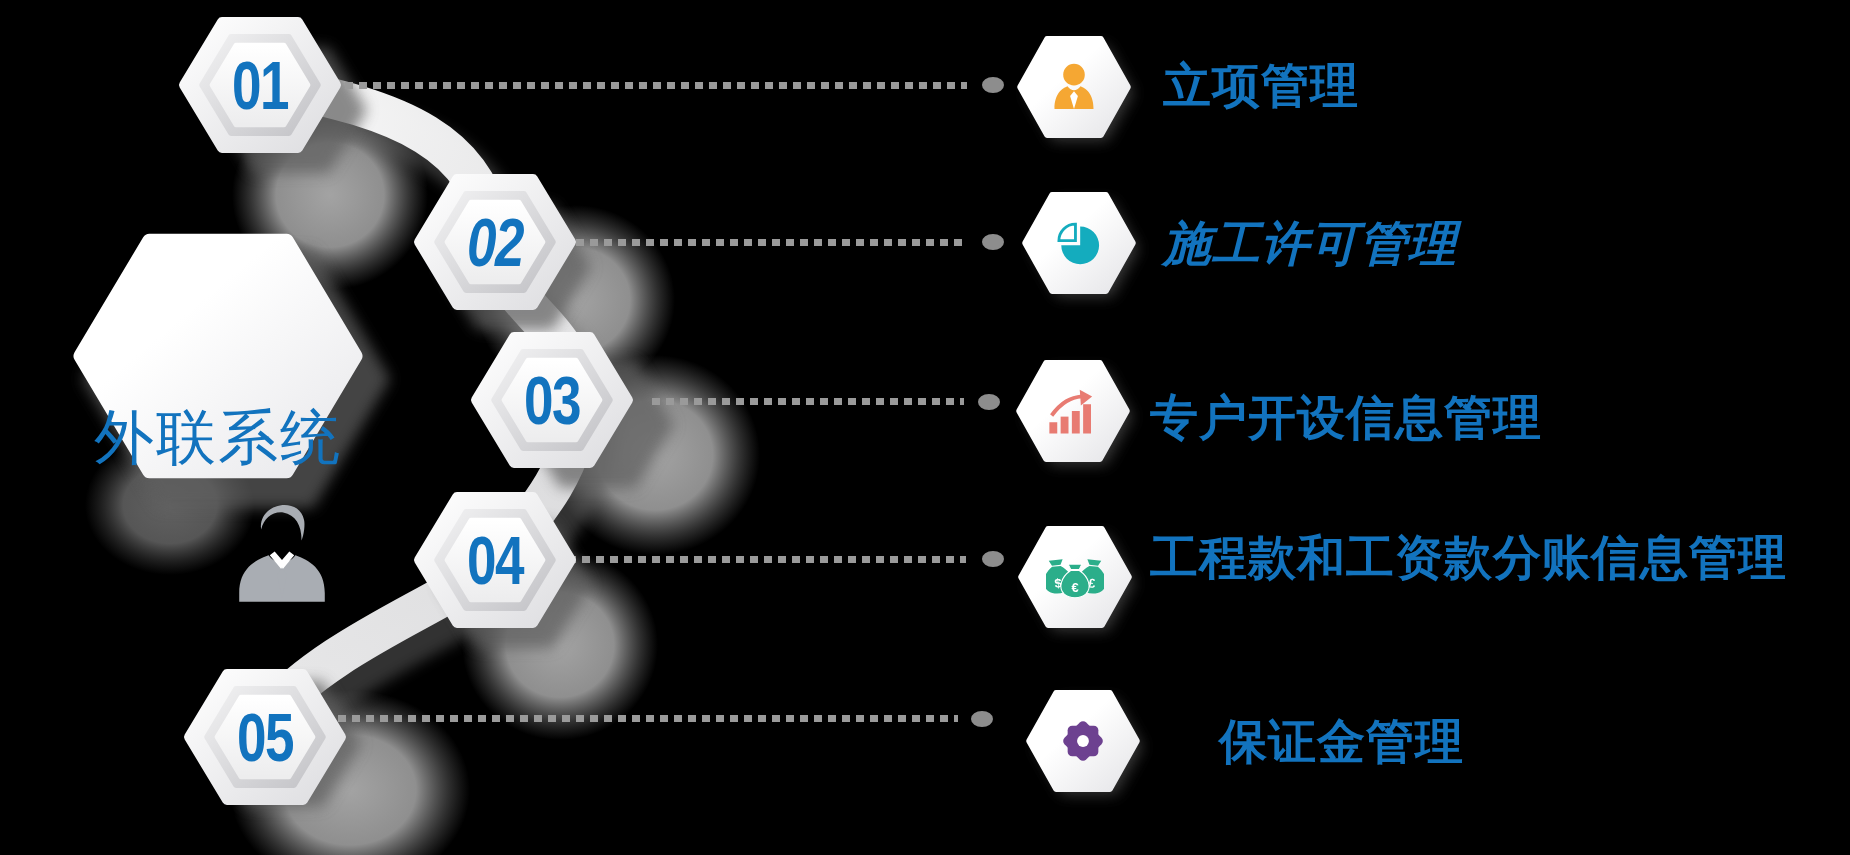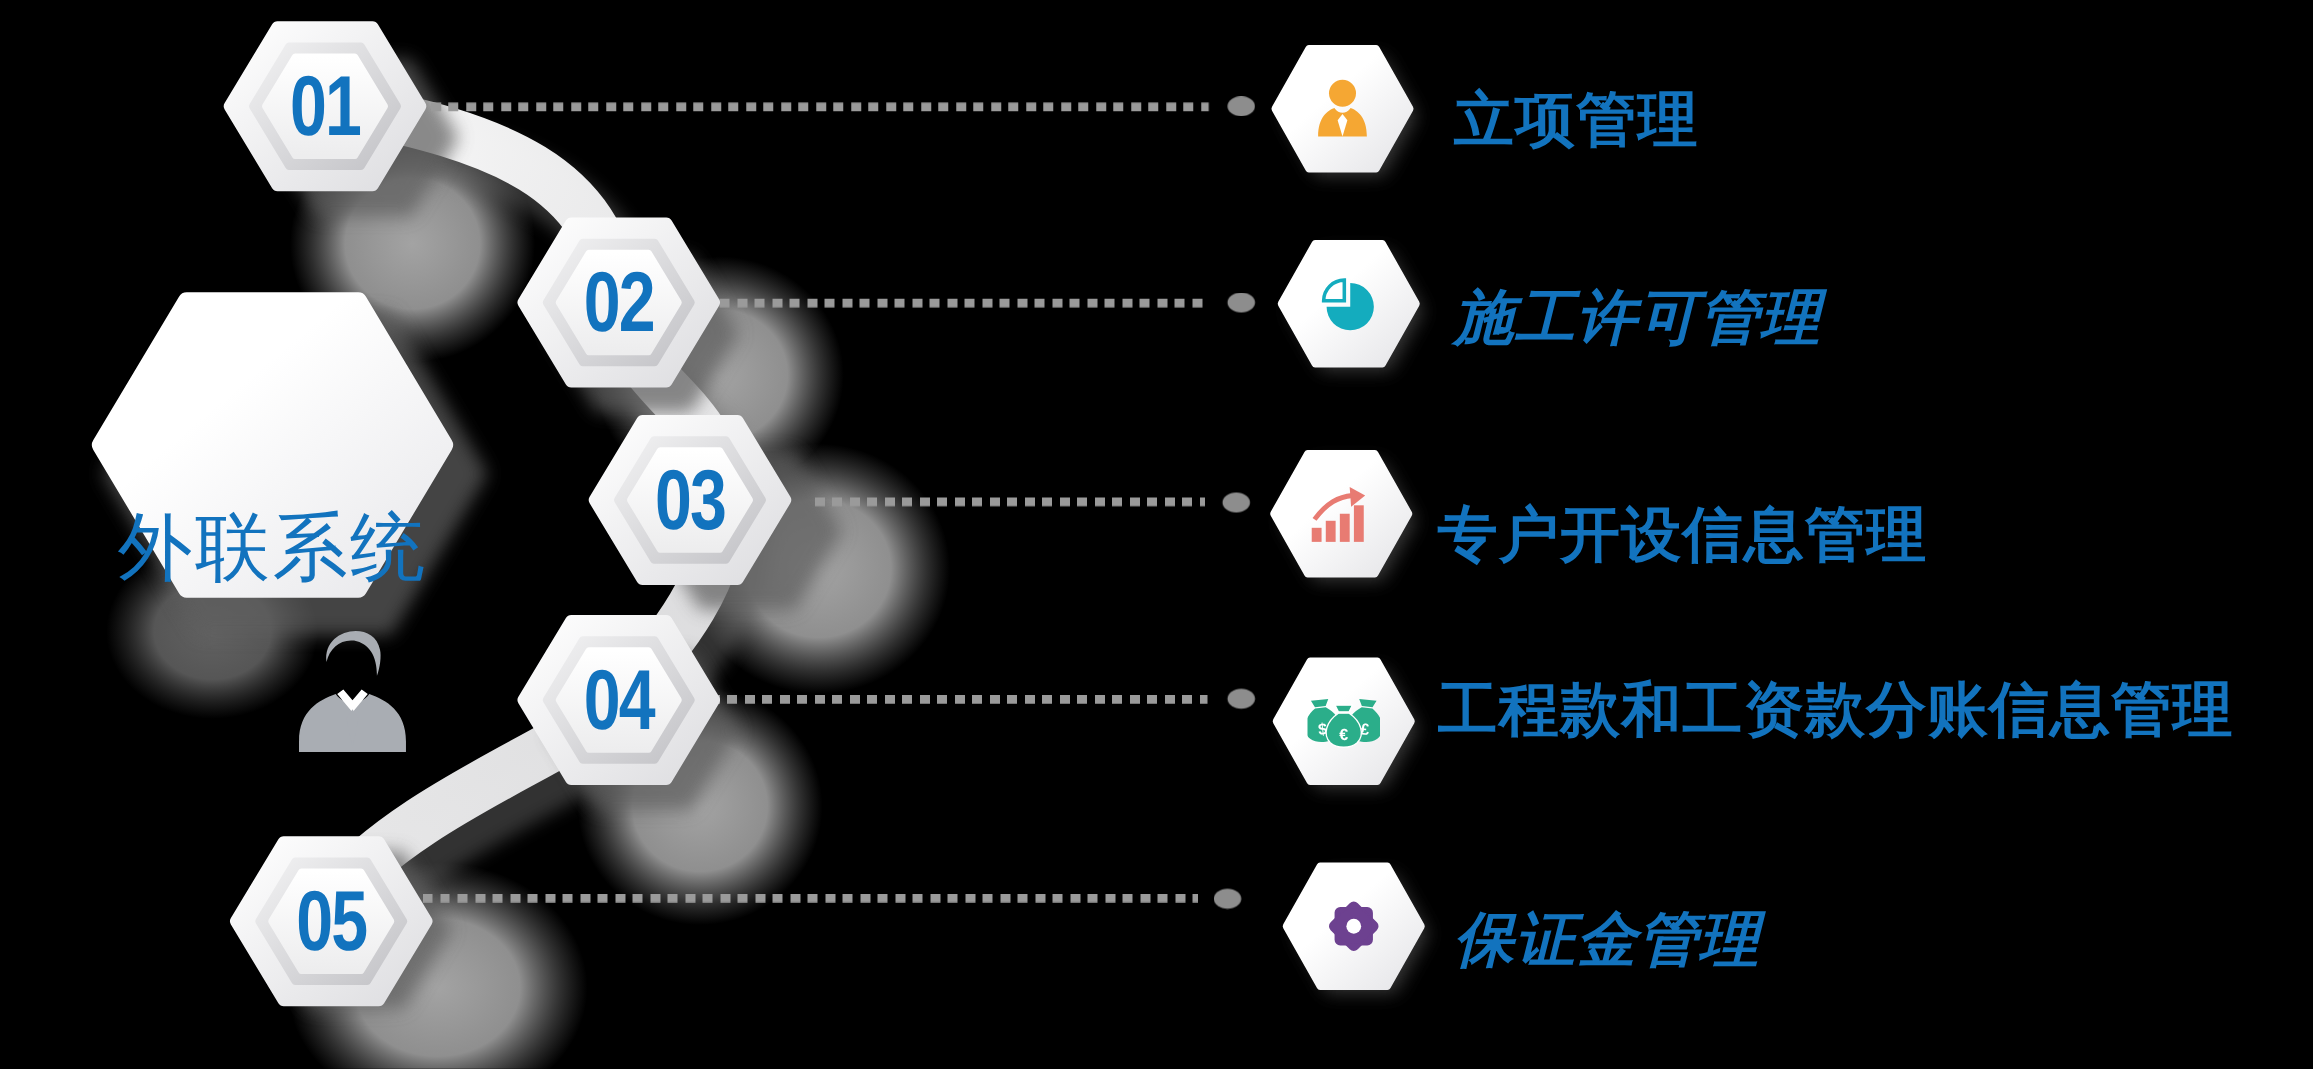--- a/index.html
+++ b/index.html
@@ -14,21 +14,21 @@
   
   #bg{position:absolute;left:0;top:0;}
 
   
   .hexwrap{position:absolute;}
   .hexwrap>svg{position:absolute;left:0;top:0;}
 
   .hex-big{left:64px;top:227px;width:308px;height:258px;}
   .hex-num{width:168px;height:142px;}
   .hx01{left:176px;top:14px;}
-  .hx02{left:411px;top:171px;}
+  .hx02{left:411px;top:171px;font-style:italic;}
   .hx03{left:468px;top:329px;}
   .hx04{left:411px;top:489px;}
   .hx05{left:181px;top:666px;}
 
   .hex-icon{width:120px;height:108px;}
   .hi1{left:1014px;top:33px;}
   .hi2{left:1019px;top:189px;}
   .hi3{left:1013px;top:357px;}
   .hi4{left:1015px;top:523px;}
   .hi5{left:1023px;top:687px;}
@@ -54,27 +54,27 @@
   .enddot{position:absolute;width:22px;height:16px;border-radius:50%;background:#8d8d8d;}
   .ed1{left:982px;top:77px;}
   .ed2{left:982px;top:234px;}
   .ed3{left:978px;top:394px;}
   .ed4{left:982px;top:551px;}
   .ed5{left:971px;top:711px;}
 
   
   .steplabel{
     position:absolute;height:60px;display:flex;align-items:center;
-    font-size:48px;font-weight:bold;color:var(--accent);letter-spacing:1px;white-space:nowrap;margin-top:10px;
+    font-size:48px;font-weight:bold;color:var(--accent);letter-spacing:1px;white-space:nowrap;
   }
   .sl1{left:1163px;top:56px;}
   .sl2{left:1163px;top:214px;font-style:italic;}
   .sl3{left:1150px;top:388px;text-align:center;}
   .sl4{left:1150px;top:528px;}
-  .sl5{left:1163px;top:712px;font-style:italic;}
+  .sl5{left:1219px;top:712px;}
 
   .hublabel{
     position:absolute;left:64px;top:398px;width:308px;text-align:center;
     font-size:60px;color:var(--accent);letter-spacing:2px;
   }
   .hubicon{position:absolute;left:90px;top:252px;width:256px;height:150px;
     display:flex;align-items:center;justify-content:center;}
 </style>
 </head>
 <body style="background: rgb(0, 0, 0); --accent: #1273BE;">

